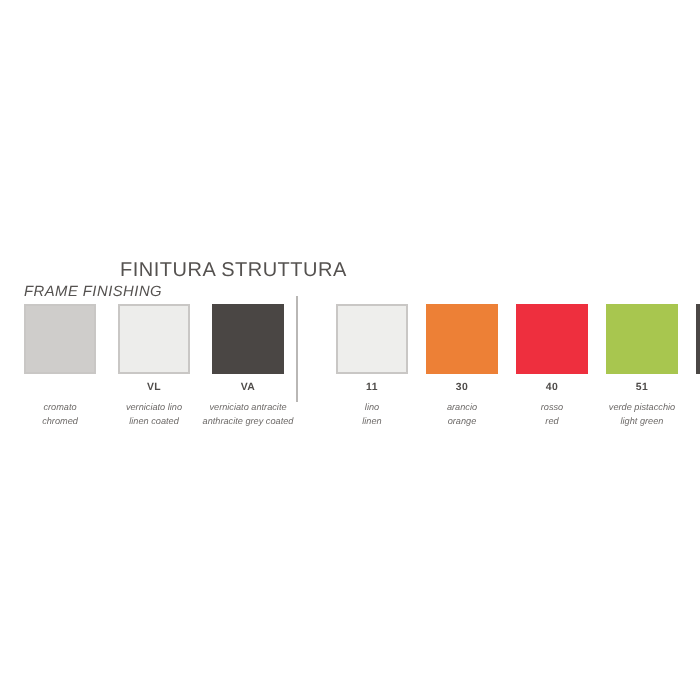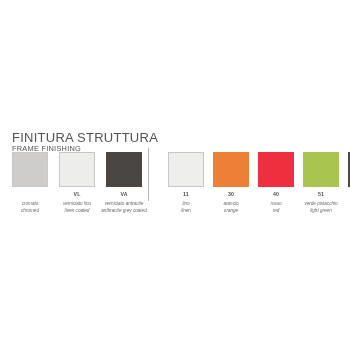--- a/index.html
+++ b/index.html
@@ -24,29 +24,31 @@
     height: 350px;
   }
 
   
   .panel-heading {
     position: absolute;
     line-height: 1.18;
     white-space: nowrap;
   }
   .heading-it {
-    font-size: 13px;
+    font-size: 10px;
     letter-spacing: 0.25px;
     color: #555250;
     font-weight: 400;
+    margin-left: 48px;
   }
   .heading-en {
     font-size: 7.4px;
     letter-spacing: 0.25px;
     color: #555250;
+    font-style: italic;
     font-weight: 400;
   }
 
   
   .divider {
     position: absolute;
     left: 148px;
     top: 148px;
     width: 1px;
     height: 53px;

